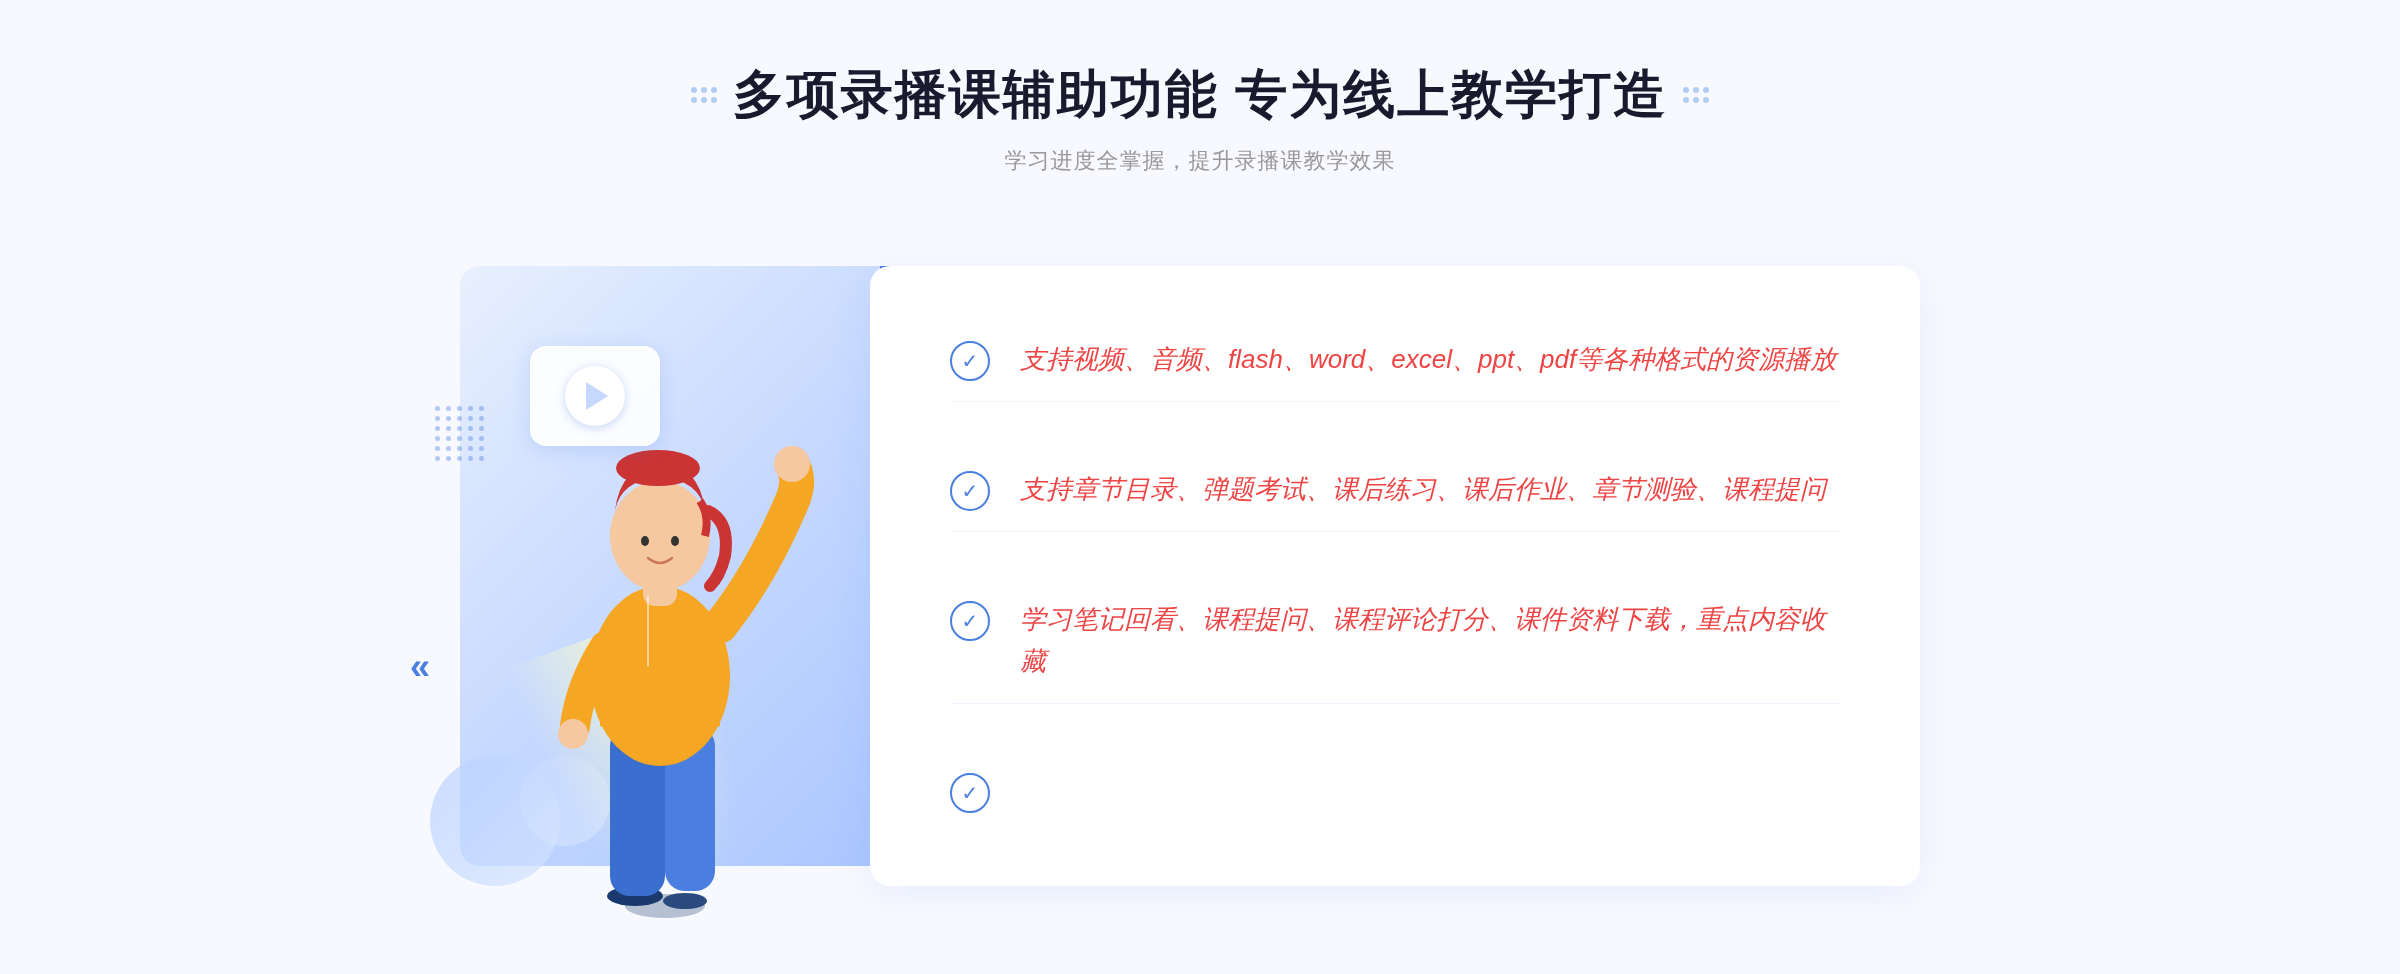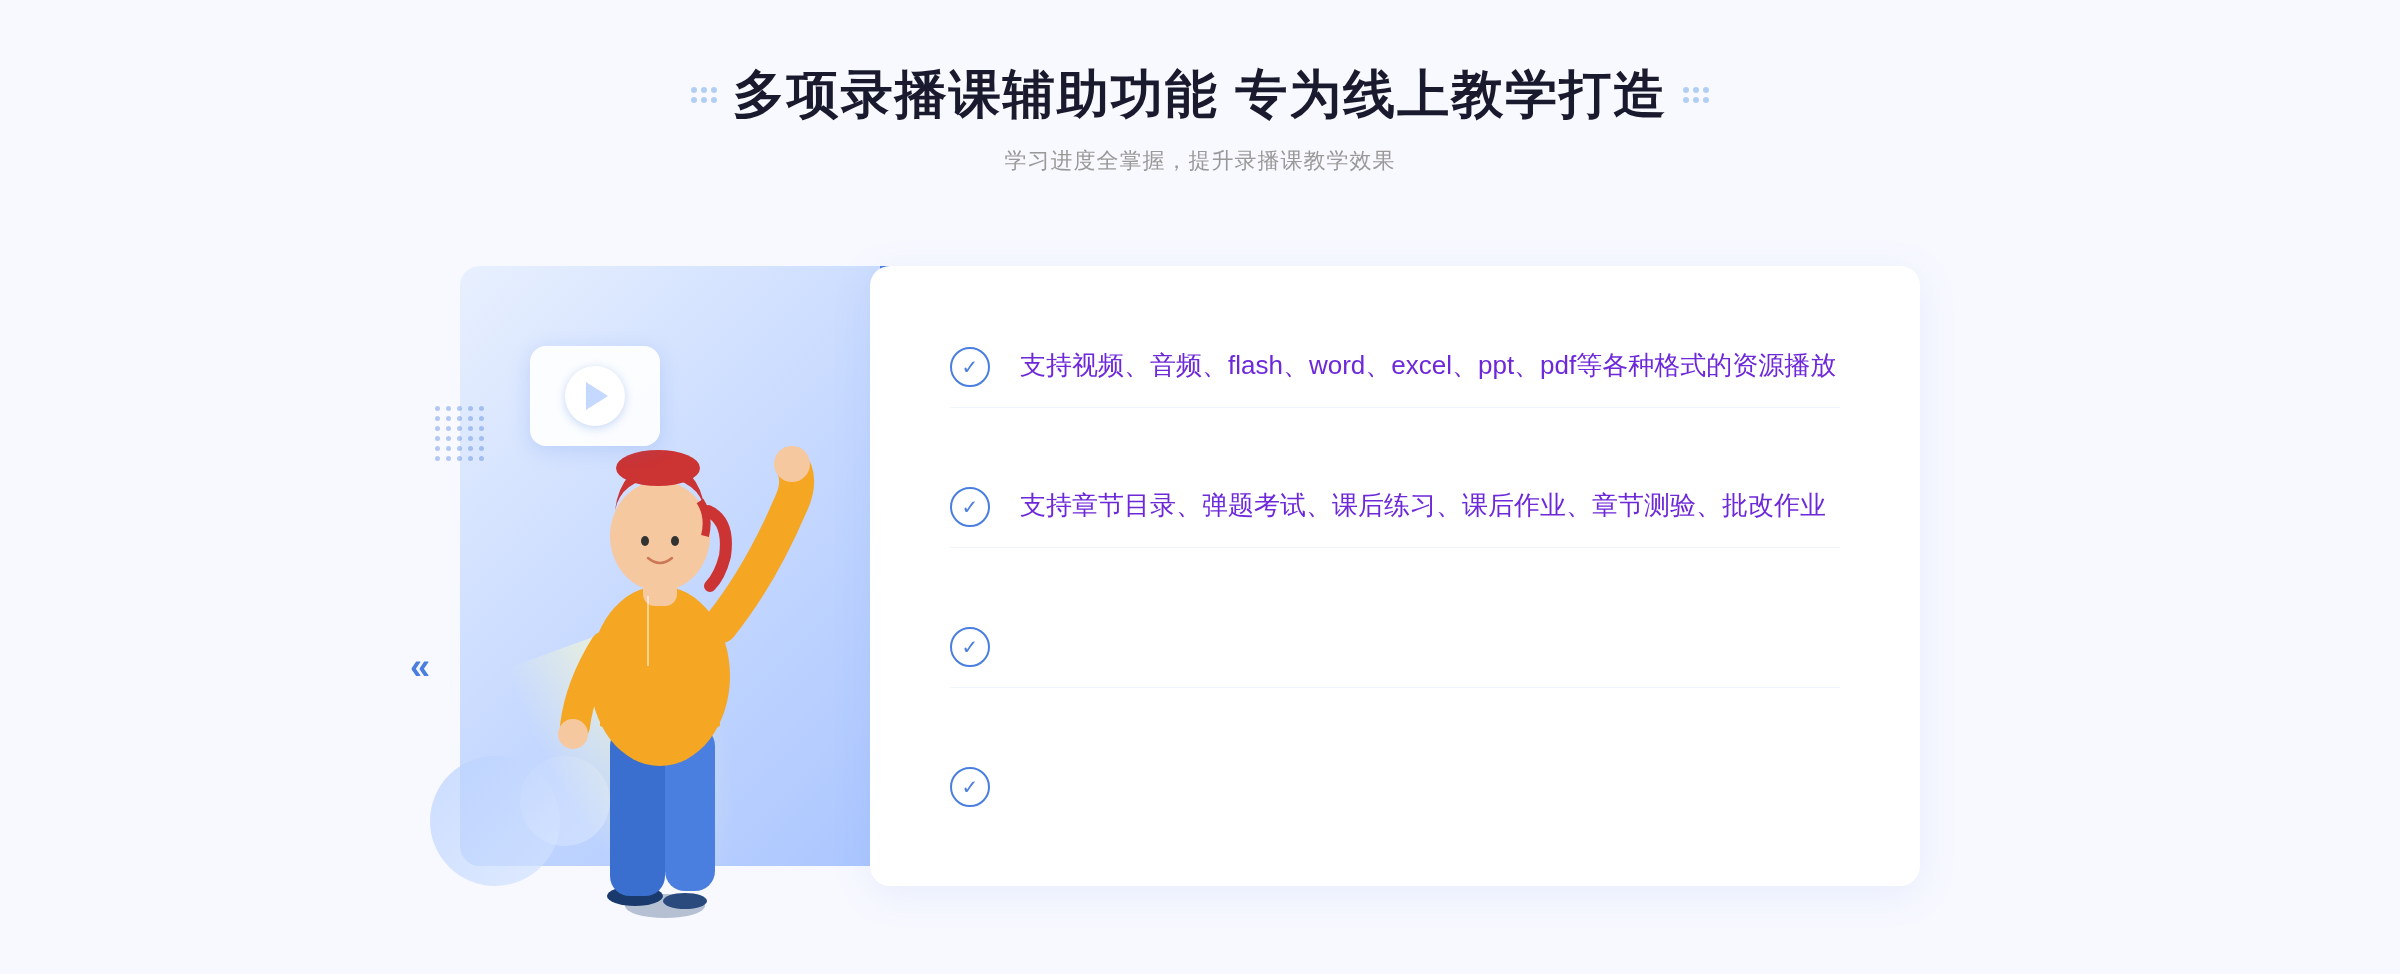--- a/index.html
+++ b/index.html
@@ -200,23 +200,24 @@
     }
 
     .check-mark {
       color: #4a7fdf;
       font-size: 20px;
       line-height: 1;
     }
 
     .feature-text {
       font-size: 26px;
-      color: #6d28d9;
+      color: #ef4444;
       line-height: 1.6;
       font-weight: 400;
+      font-style: italic;
     }
 
     
     .person-svg {
       position: absolute;
       bottom: 0;
       left: 80px;
       z-index: 5;
       width: 360px;
       height: 600px;
@@ -459,29 +460,30 @@
         </div>
         <span class="feature-text">支持视频、音频、flash、word、excel、ppt、pdf等各种格式的资源播放</span>
       </div>
 
       <div class="feature-item">
         <div class="check-icon">
           <div class="check-circle">
             <span class="check-mark">✓</span>
           </div>
         </div>
-        <span class="feature-text">支持章节目录、弹题考试、课后练习、课后作业、章节测验、批改作业</span>
+        <span class="feature-text">支持章节目录、弹题考试、课后练习、课后作业、章节测验、课程提问</span>
       </div>
 
       <div class="feature-item">
         <div class="check-icon">
           <div class="check-circle">
             <span class="check-mark">✓</span>
           </div>
         </div>
+        <span class="feature-text">学习笔记回看、课程提问、课程评论打分、课件资料下载，重点内容收藏</span>
       </div>
 
       <div class="feature-item">
         <div class="check-icon">
           <div class="check-circle">
             <span class="check-mark">✓</span>
           </div>
         </div>
       </div>
 

